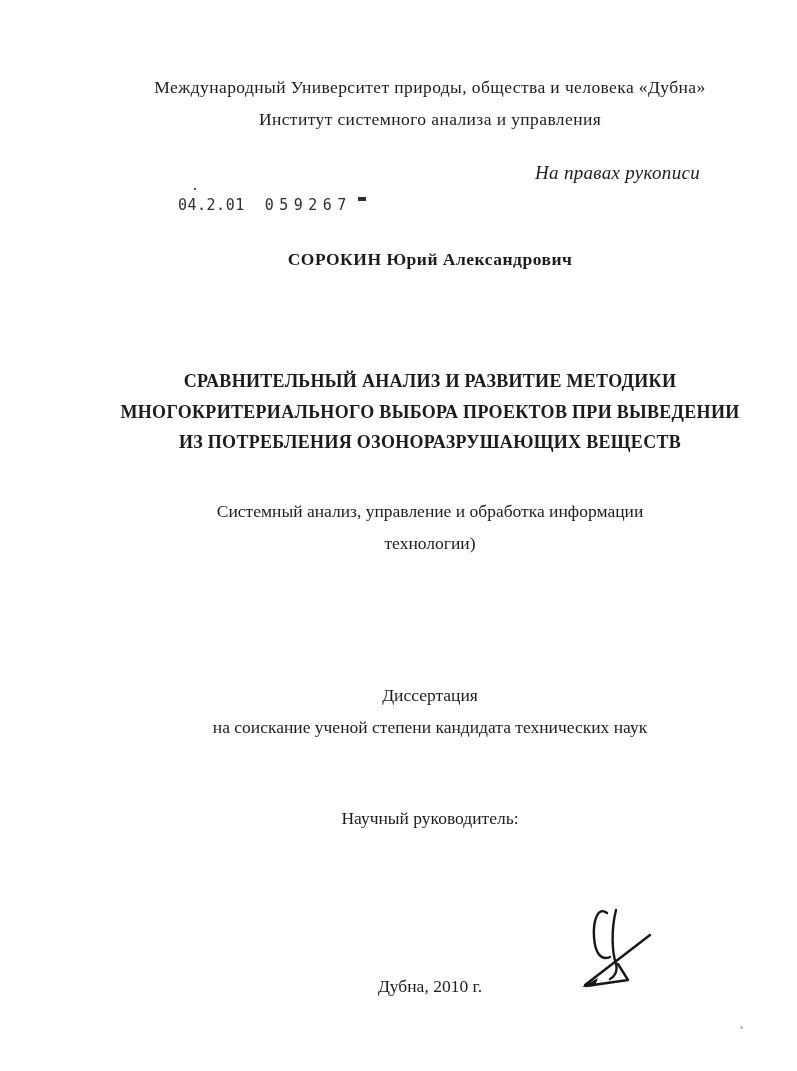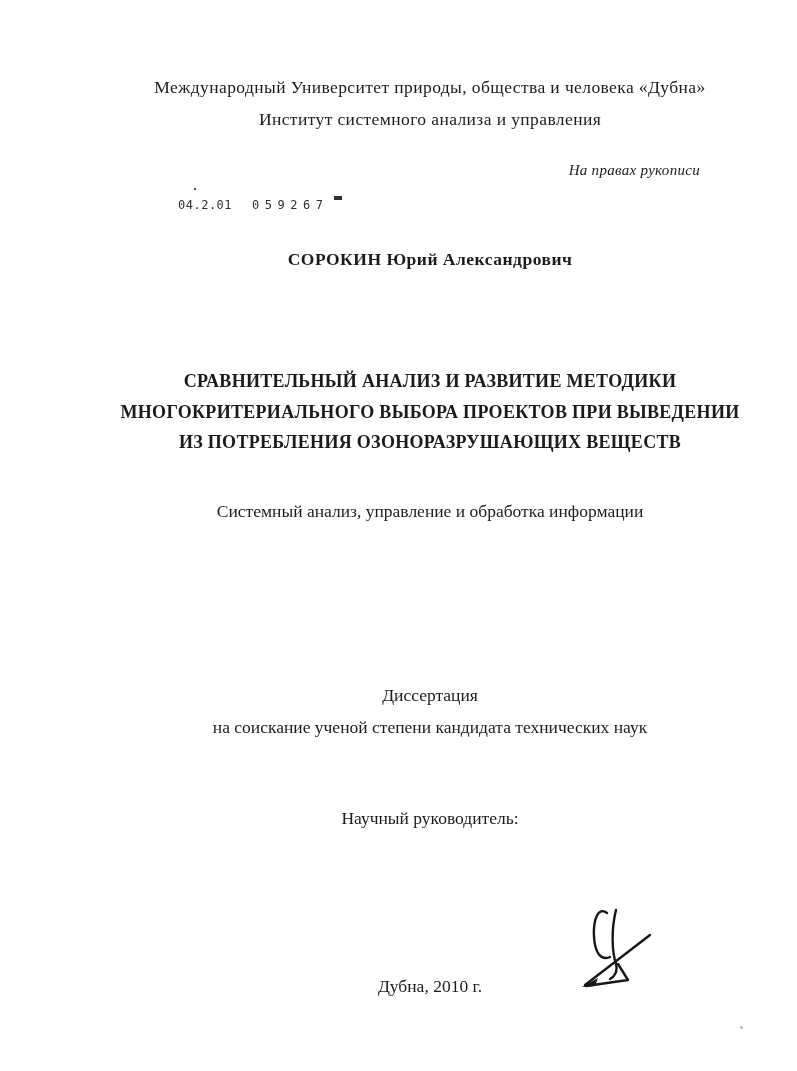--- a/index.html
+++ b/index.html
@@ -23,30 +23,30 @@
     text-align: center;
   }
   .header-line {
     font-size: 17.5px;
     letter-spacing: 0.4px;
     line-height: 32px;
   }
   .manuscript-note {
     right: 52px;
     top: 162px;
-    font-size: 15px;
+    font-size: 19px;
     font-style: italic;
     text-align: right;
     letter-spacing: 0.3px;
   }
   .stamp {
     left: 178px;
     top: 196px;
     font-family: "DejaVu Sans Mono", monospace;
-    font-size: 12px;
+    font-size: 15px;
     color: #2e2e2e;
     white-space: nowrap;
   }
   .stamp .p1 { letter-spacing: 0.5px; }
   .stamp .p2 { letter-spacing: 5.5px; margin-left: 20px; }
   .stamp-mark {
     display: inline-block;
     width: 8px;
     height: 4px;
     background: #2e2e2e;
@@ -116,20 +116,21 @@
   <div class="abs center-block author-line">СОРОКИН Юрий Александрович</div>
 
   <div class="abs center-block title-block">
     <div>СРАВНИТЕЛЬНЫЙ АНАЛИЗ И РАЗВИТИЕ МЕТОДИКИ</div>
     <div>МНОГОКРИТЕРИАЛЬНОГО ВЫБОРА ПРОЕКТОВ ПРИ ВЫВЕДЕНИИ</div>
     <div>ИЗ ПОТРЕБЛЕНИЯ ОЗОНОРАЗРУШАЮЩИХ ВЕЩЕСТВ</div>
   </div>
 
   <div class="abs center-block specialty-block">
     <div>Системный анализ, управление и обработка информации</div>
+    <div>технологии)</div>
   </div>
 
   <div class="abs center-block dissertation-block">
     <div>Диссертация</div>
     <div>на соискание ученой степени кандидата технических наук</div>
   </div>
 
   <div class="abs center-block supervisor-block">
     <div>Научный руководитель:</div>
   </div>

